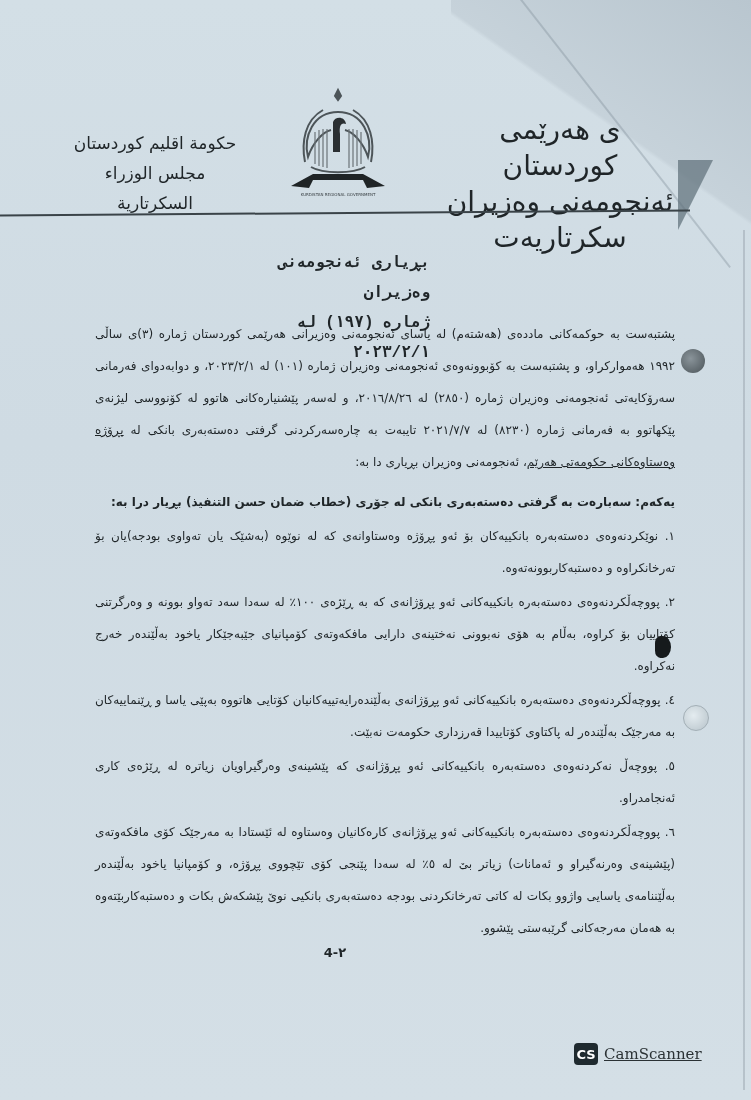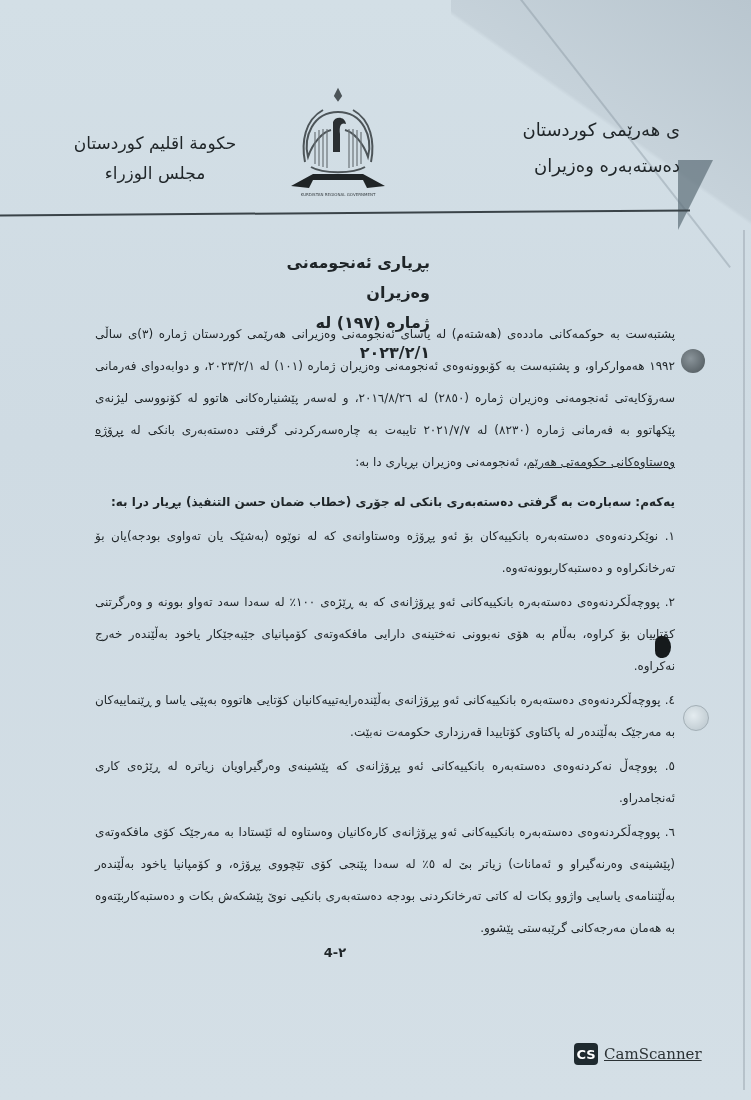--- a/index.html
+++ b/index.html
@@ -27,36 +27,36 @@
     background: rgba(140,150,160,0.4);
   }
   .fold-flap {
     position: absolute; left: 678px; top: 160px; width: 0; height: 0;
     border-left: 35px solid #5d6d78; border-bottom: 70px solid transparent;
     opacity: 0.7;
   }
 
   .hdr-kurdish {
     position: absolute; left: 440px; top: 112px; width: 240px;
-    direction: rtl; text-align: right; font-size: 18px; line-height: 36px;
+    direction: rtl; text-align: center; font-size: 28px; line-height: 36px;
   }
   .hdr-arabic {
     position: absolute; left: 40px; top: 128px; width: 230px;
     direction: rtl; text-align: center; font-size: 17px; line-height: 30px;
   }
   .hdr-rule {
     position: absolute; left: 0; top: 212px; width: 690px; height: 2px;
     background: #3a4348; transform: rotate(-0.4deg);
   }
   .emblem {
     position: absolute; left: 283px; top: 82px; width: 110px; height: 118px;
   }
   .title {
     position: absolute; left: 250px; top: 248px; width: 180px;
-    direction: rtl; text-align: right; font-weight: bold; font-size: 16px; line-height: 30px;
+    direction: rtl; text-align: right; font-weight: bold; font-size: 16px; line-height: 30px; font-family: Liberation Mono, monospace;
   }
   .body-text {
     position: absolute; left: 95px; top: 318px; width: 580px;
     direction: rtl; text-align: justify; font-size: 12px; line-height: 32px;
   }
   .body-text p { margin: 0; }
   .body-text .underline { text-decoration: underline; }
   .body-text .heading { font-weight: bold; margin-top: 8px; margin-bottom: 2px; }
   .body-text ol { margin: 0; padding: 0; list-style: none; }
   .body-text li { margin: 0 0 2px 0; }
@@ -85,21 +85,22 @@
 <body>
 
 <div class="page">
   <div class="fold"></div>
   <div class="fold-crease"></div>
   <div class="fold-flap"></div>
   <div class="page-edge"></div>
 
   <div class="hdr-kurdish">
     <div>ی هەرێمی کوردستان</div>
-    <div>دەستەبەرە وەزیران</div>
+    <div>ئەنجومەنی وەزیران</div>
+    <div>سکرتاریەت</div>
   </div>
 
   <div class="emblem">
     <svg width="110" height="118" viewBox="0 0 110 118">
       <g fill="none" stroke="#4d5559" stroke-width="2">
         <path d="M55 8 l3 6 -3 4 -3 -4z" fill="#4d5559"></path>
         <path d="M55 30 C30 30 20 55 25 75 C30 60 40 50 48 48"></path>
         <path d="M55 30 C80 30 90 55 85 75 C80 60 70 50 62 48"></path>
         <path d="M22 80 C18 60 22 38 40 28"></path>
         <path d="M88 80 C92 60 88 38 70 28"></path>
@@ -117,20 +118,21 @@
           <line x1="78" y1="50" x2="78" y2="82"></line>
       </g>
       <path d="M8 104 L30 92 L80 92 L102 104 L84 106 L80 98 L30 98 L26 106 Z" fill="#1f2426"></path>
       <text x="55" y="114" font-size="4" fill="#3a4145" text-anchor="middle" font-family="DejaVu Sans, sans-serif">KURDISTAN REGIONAL GOVERNMENT</text>
     </svg>
   </div>
 
   <div class="hdr-arabic">
     <div>حكومة اقليم كوردستان</div>
     <div>مجلس الوزراء</div>
+    <div>السكرتارية</div>
   </div>
 
   <div class="hdr-rule"></div>
 
   <div class="title">
     <div>بڕیاری ئەنجومەنی وەزیران</div>
     <div>ژمارە (١٩٧) لە ٢٠٢٣/٢/١</div>
   </div>
 
   <div class="body-text">

